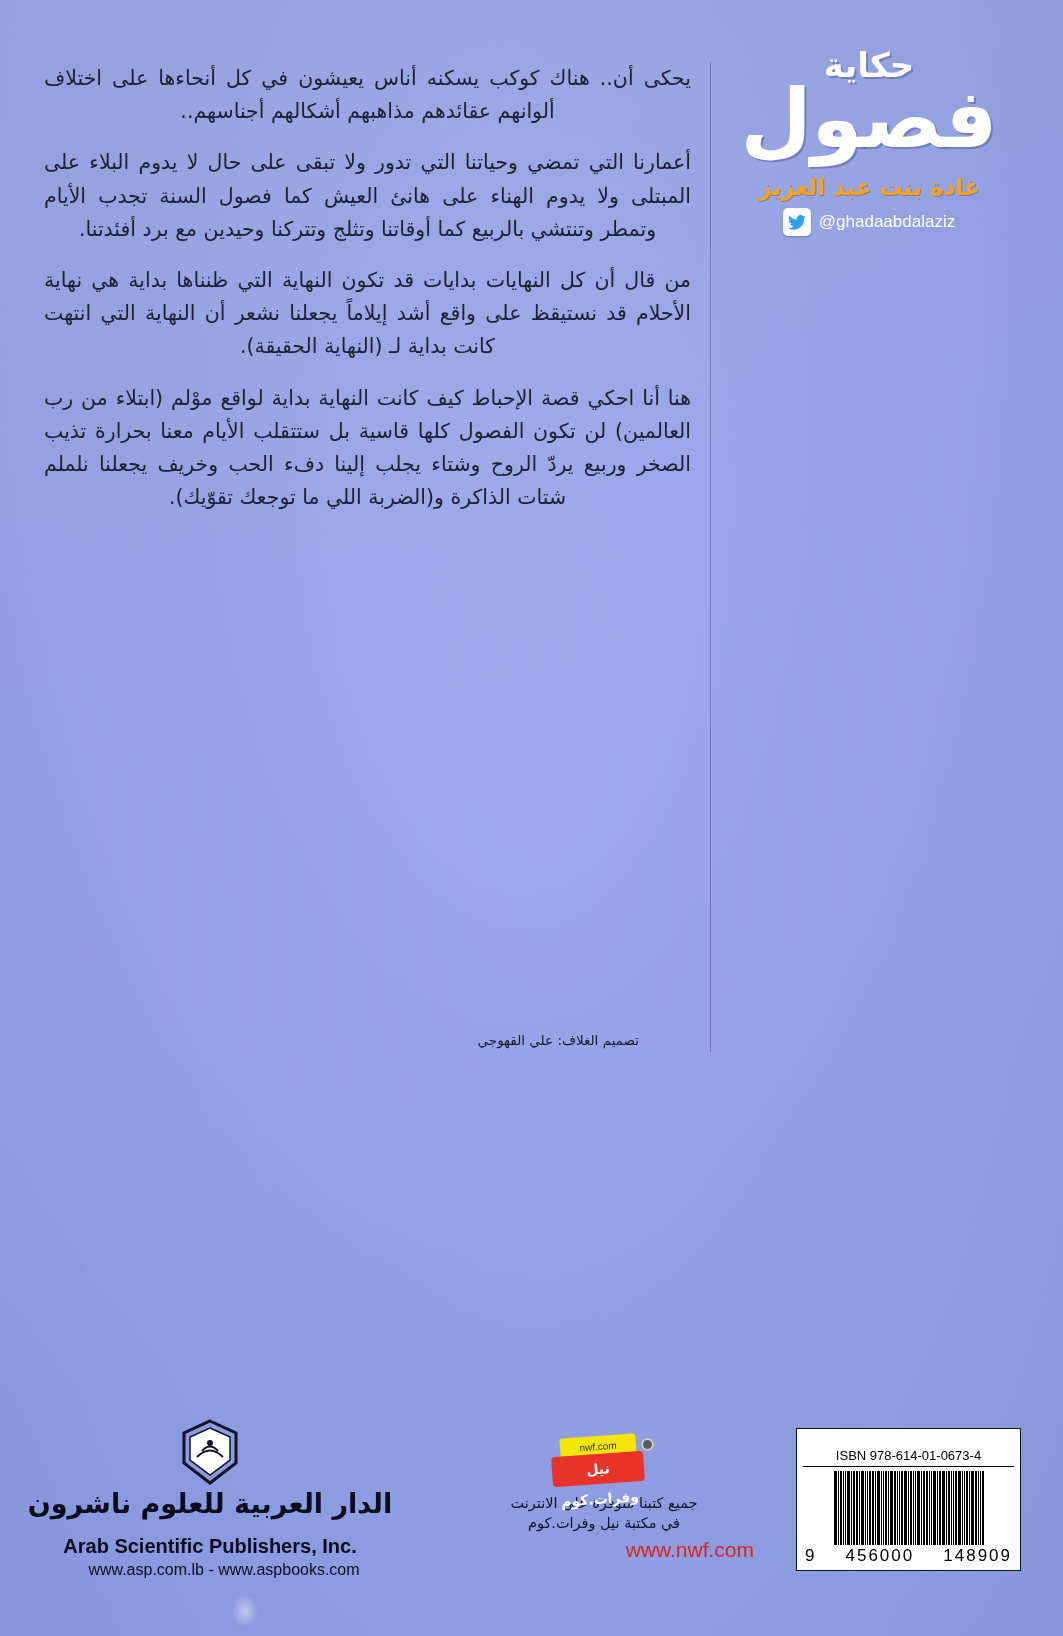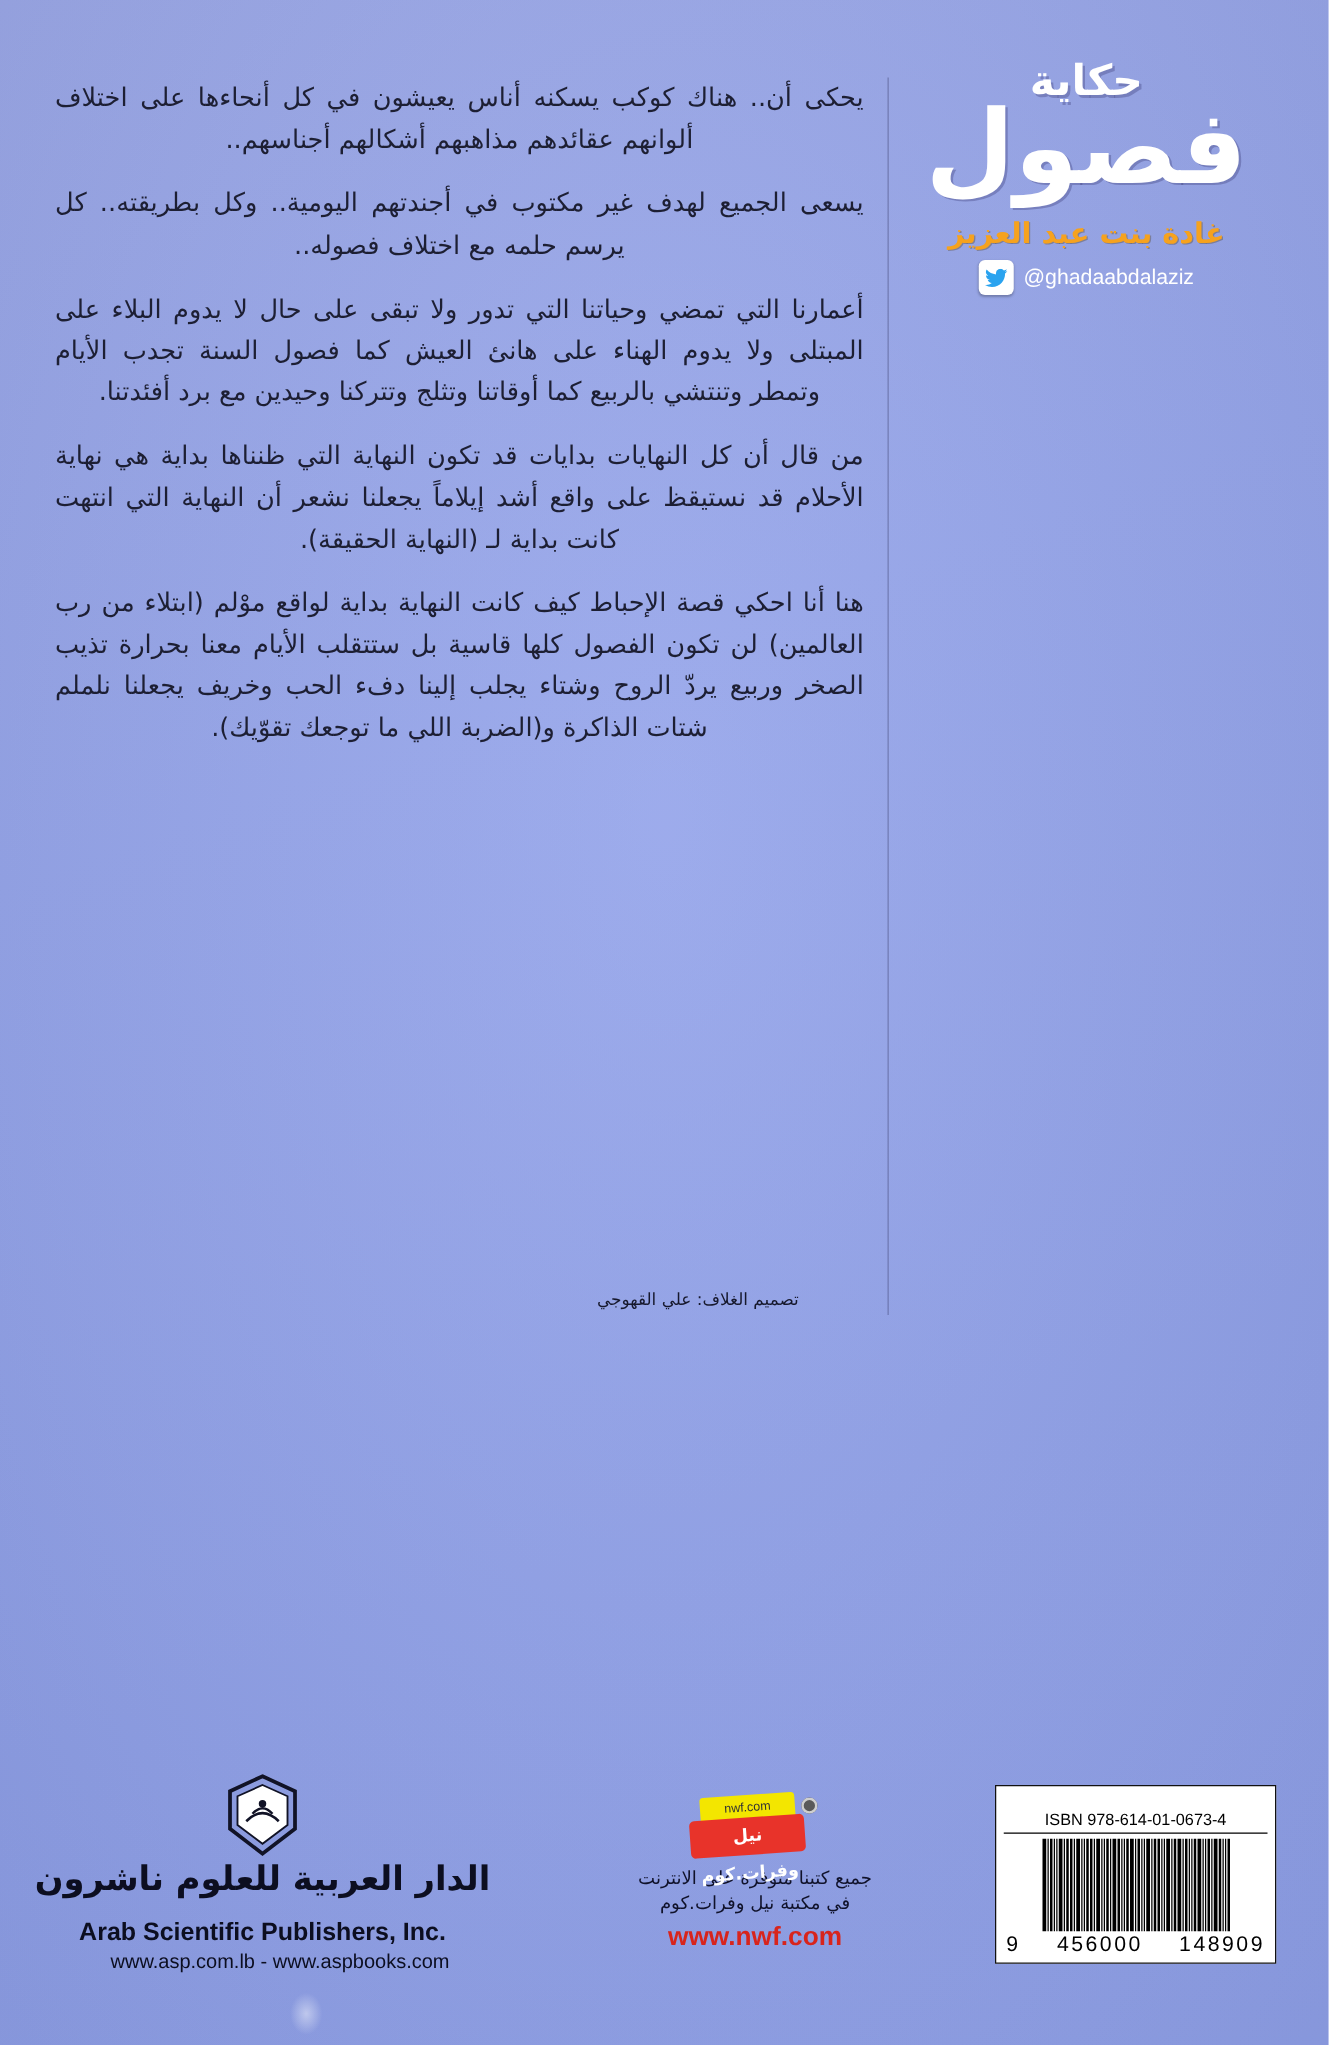--- a/index.html
+++ b/index.html
@@ -225,24 +225,25 @@
   }
   .nwf-note {
     font-family: "DejaVu Sans", sans-serif;
     font-size: 14.5px;
     line-height: 1.35;
     color: #10122a;
   }
   .nwf-url {
     margin-top: 4px;
     font-family: "Liberation Sans", sans-serif;
-    font-weight: bold;
+    font-weight: normal;
     font-size: 21px;
     color: #d8241c;
     direction: ltr;
+    text-align: right;
   }
 
   
   .barcode-box {
     width: 225px;
     margin-left: 42px;
     background: #ffffff;
     border: 1px solid #111;
     padding: 17px 6px 2px 6px;
     box-sizing: border-box;
@@ -313,21 +314,20 @@
         </svg>
       </span>
       <span class="twitter-handle">@ghadaabdalaziz</span>
     </div>
   </div>
 
   <div class="divider"></div>
 
   <div class="blurb">
     <p class="first">يحكى أن.. هناك كوكب يسكنه أناس يعيشون في كل أنحاءها على اختلاف ألوانهم عقائدهم مذاهبهم أشكالهم أجناسهم..</p>
-    <p>يسعى الجميع لهدف غير مكتوب في أجندتهم اليومية.. وكل بطريقته.. كل يرسم حلمه مع اختلاف فصوله..</p>
     <p>أعمارنا التي تمضي وحياتنا التي تدور ولا تبقى على حال لا يدوم البلاء على المبتلى ولا يدوم الهناء على هانئ العيش كما فصول السنة تجدب الأيام وتمطر وتنتشي بالربيع كما أوقاتنا وتثلج وتتركنا وحيدين مع برد أفئدتنا.</p>
     <p>من قال أن كل النهايات بدايات قد تكون النهاية التي ظنناها بداية هي نهاية الأحلام قد نستيقظ على واقع أشد إيلاماً يجعلنا نشعر أن النهاية التي انتهت كانت بداية لـ (النهاية الحقيقة).</p>
     <p>هنا أنا احكي قصة الإحباط كيف كانت النهاية بداية لواقع موْلم (ابتلاء من رب العالمين) لن تكون الفصول كلها قاسية بل ستتقلب الأيام معنا بحرارة تذيب الصخر وربيع يردّ الروح وشتاء يجلب إلينا دفء الحب وخريف يجعلنا نلملم شتات الذاكرة و(الضربة اللي ما توجعك تقوّيك).</p>
   </div>
 
   <div class="designer">تصميم الغلاف: علي القهوجي</div>
 
   <div class="bottom-bar">
 
     <div class="publisher">

